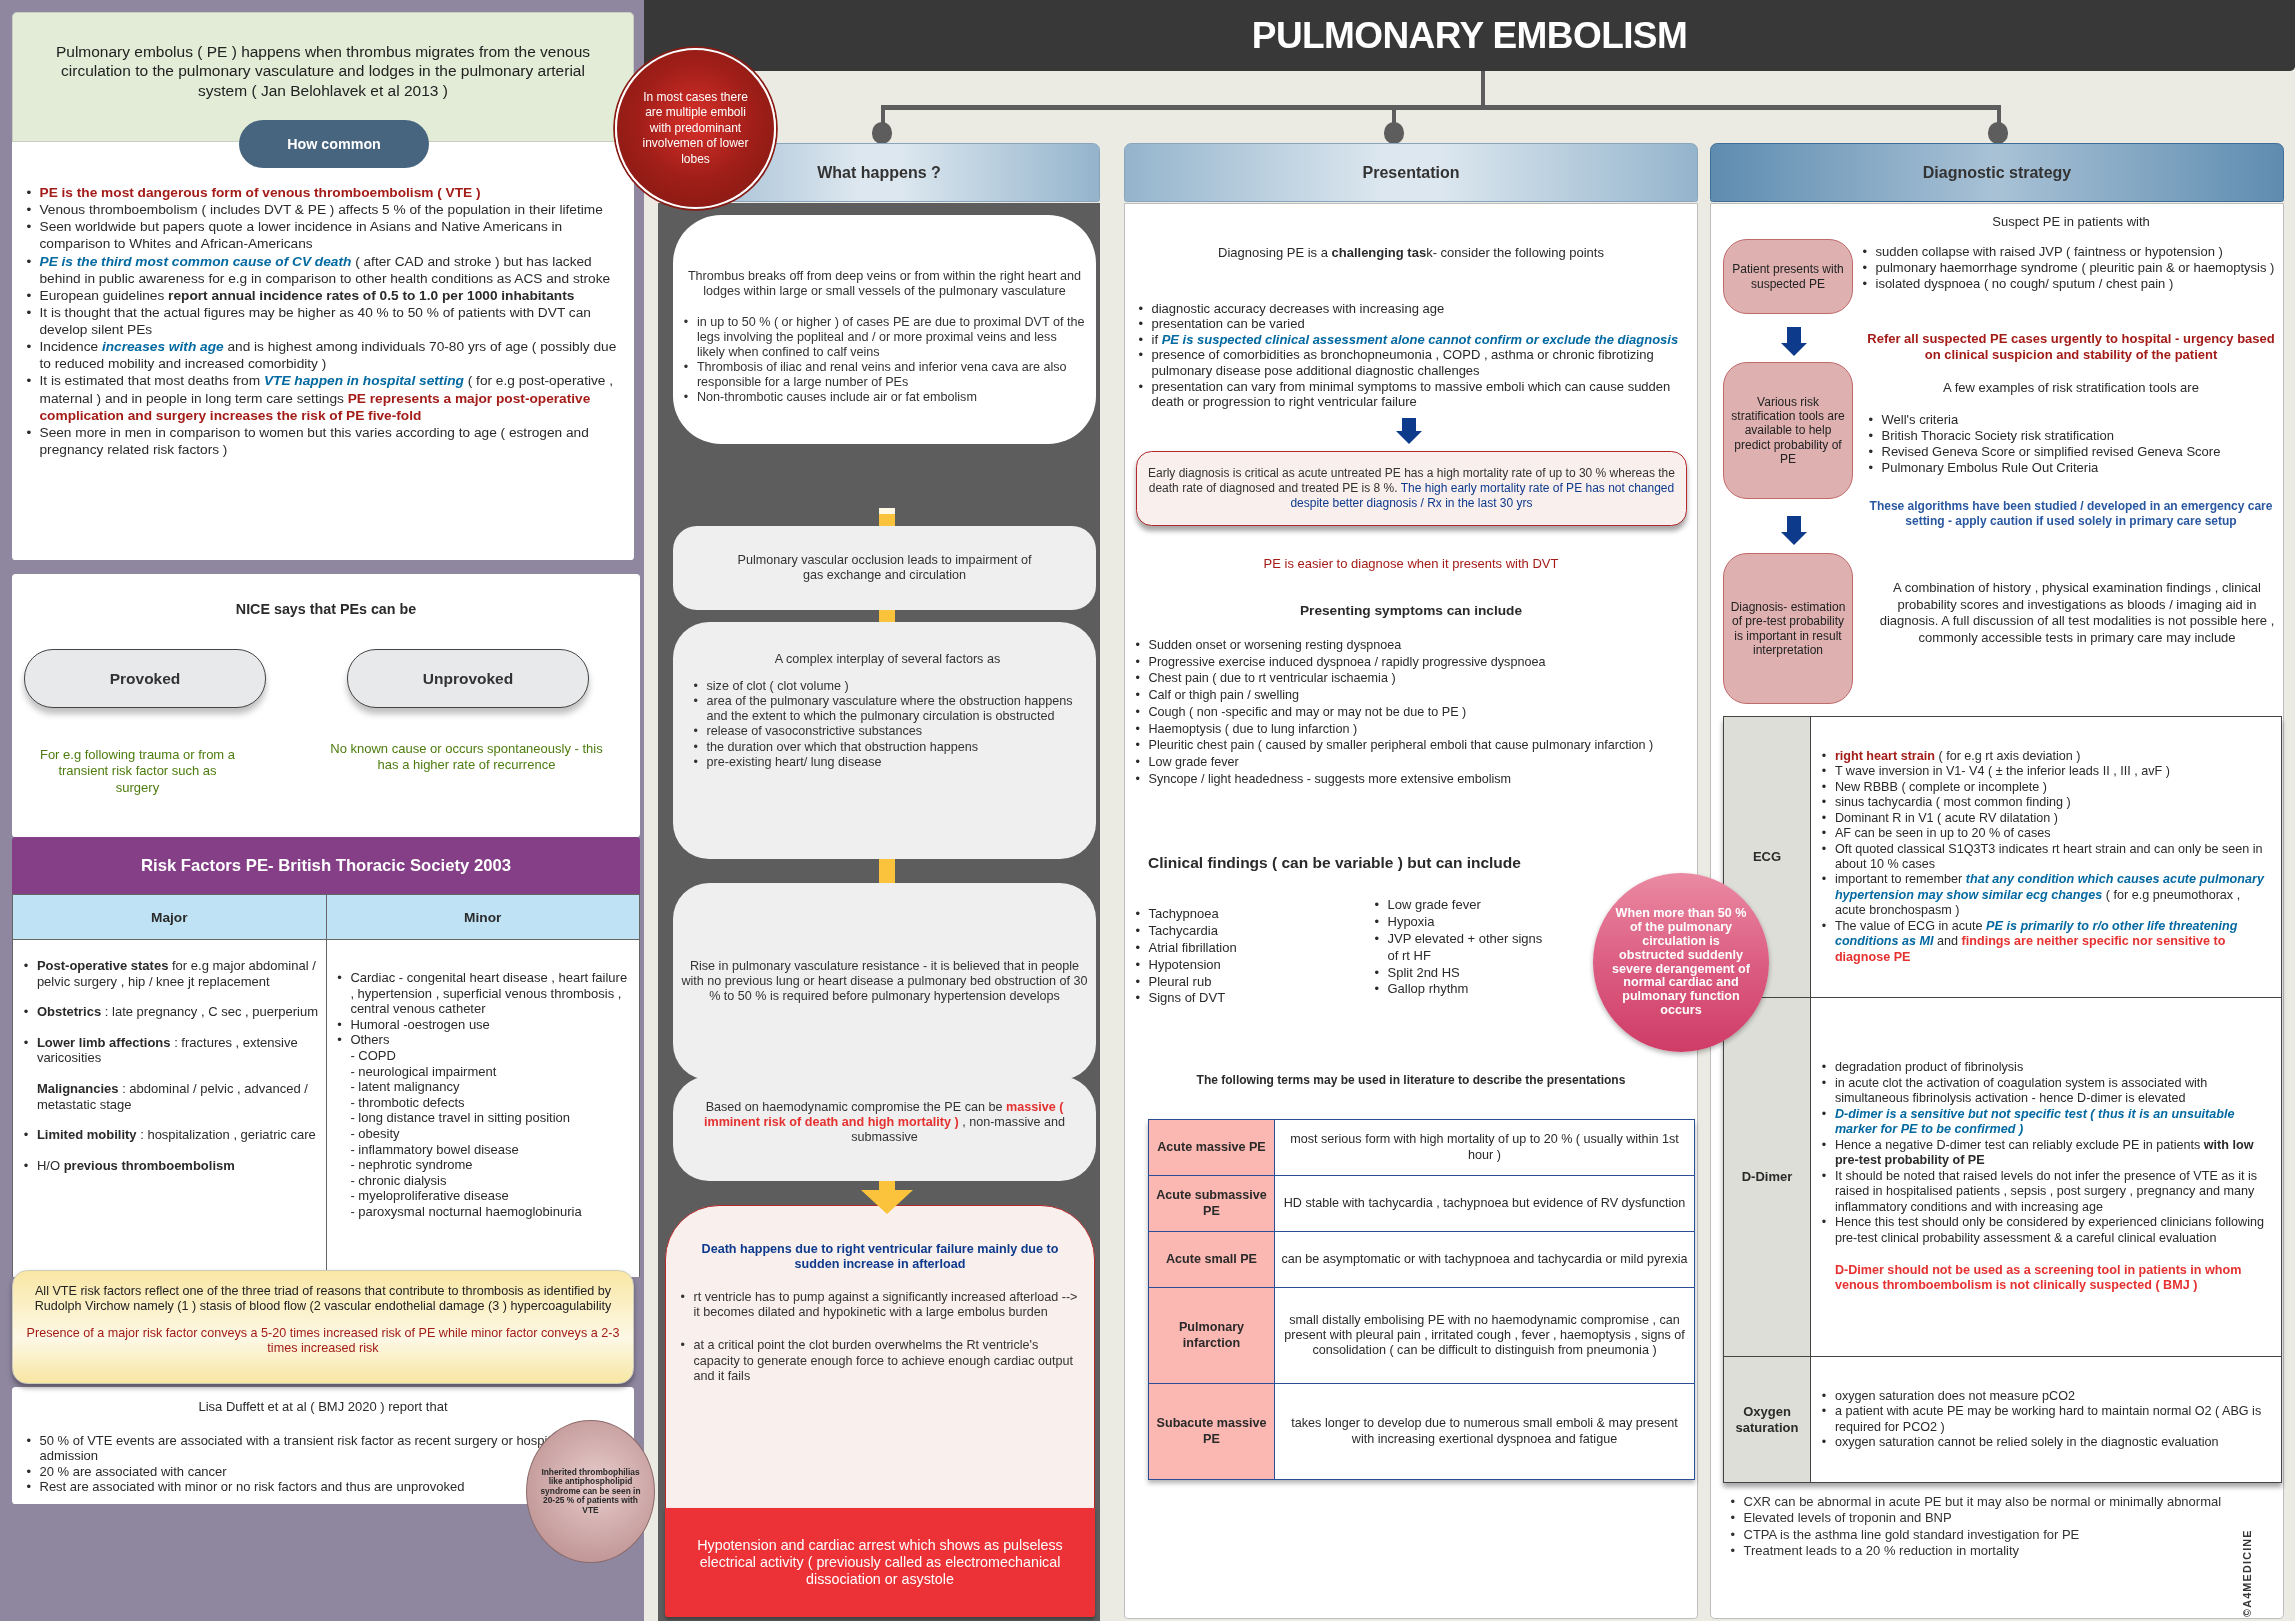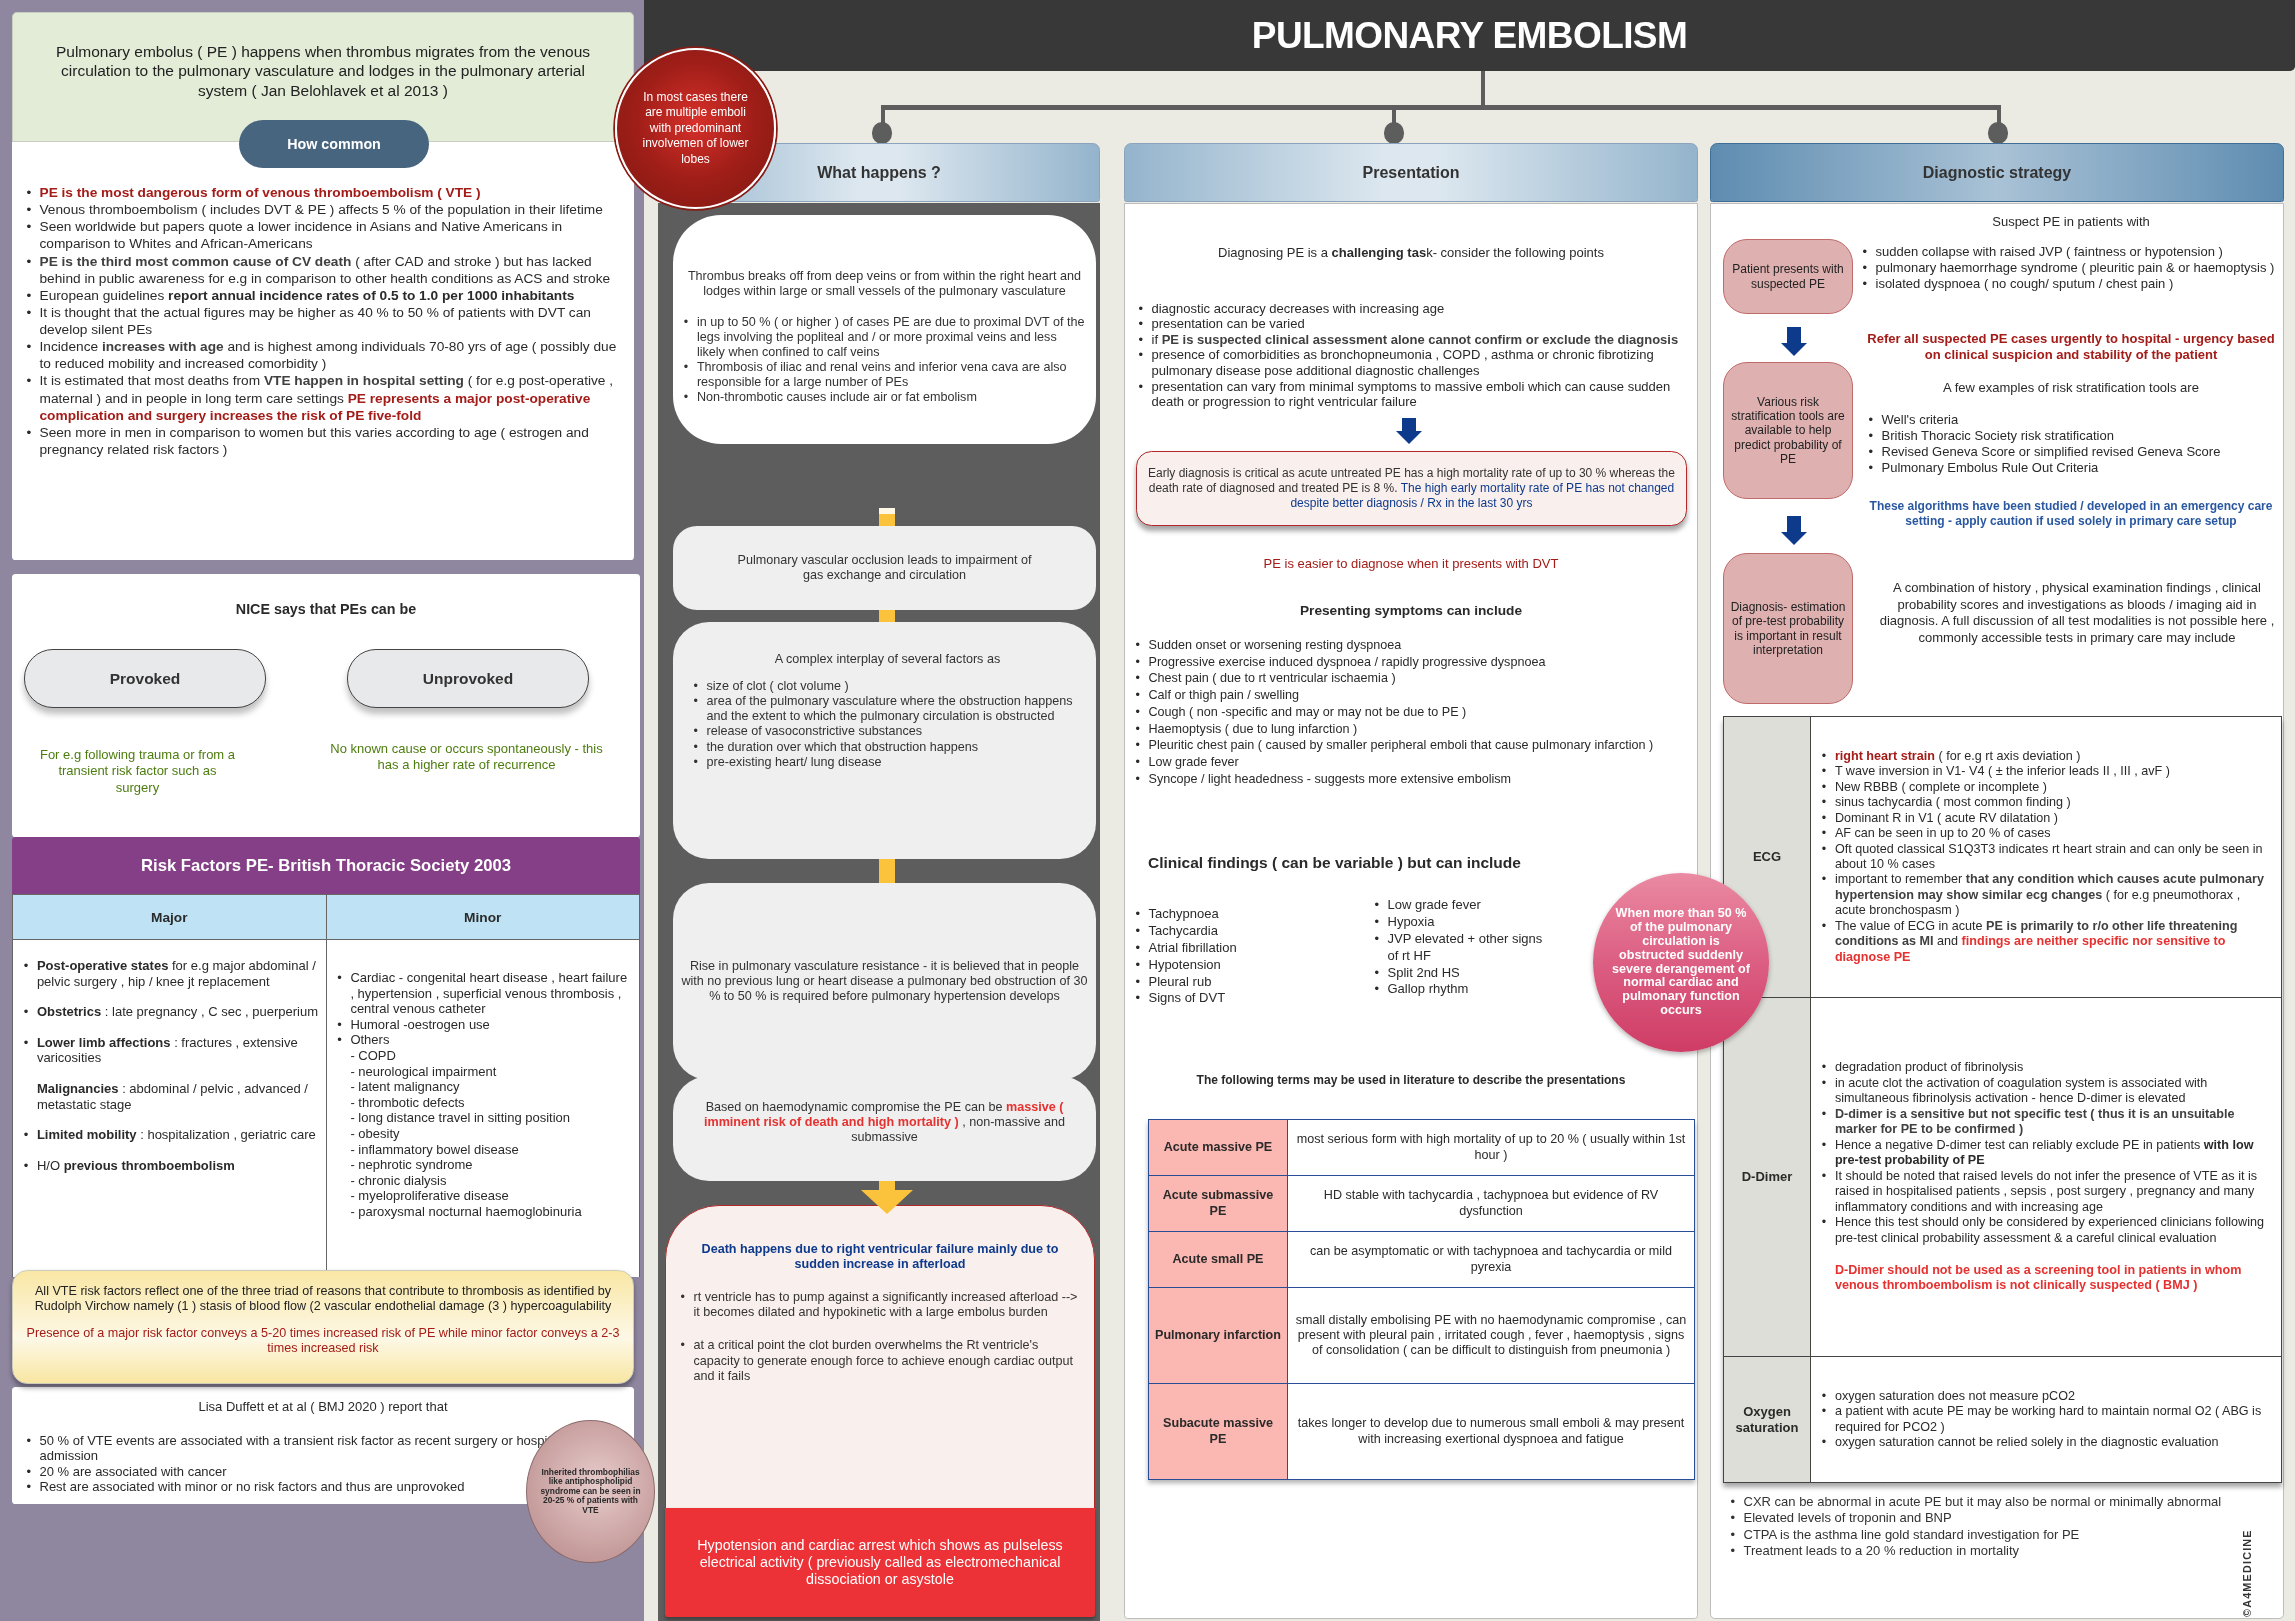--- a/index.html
+++ b/index.html
@@ -1,21 +1,21 @@
 <!DOCTYPE html>
 <html style="font-size:9.6px"><head>
 <meta charset="utf-8">
 <style>
   * { box-sizing: border-box; margin: 0; padding: 0; }
   html, body { width: 2295px; height: 1621px; overflow: hidden; }
   body { position: relative; background: #ebebe3; font-family: "Liberation Sans", "DejaVu Sans", sans-serif; color: #2a2a2a; }
   .abs { position: absolute; }
   .red { color: #a31c18; font-weight: bold; }
   .bred { color: #e5312f; font-weight: bold; }
-  .blue { color: #404040; font-weight: bold; }
+  .blue { color: #0369a1; font-weight: bold; font-style: italic; }
   .b { font-weight: bold; }
   ul.bl { list-style: none; }
   ul.bl > li { position: relative; padding-left: 15.5px; }
   ul.bl > li::before { content: "\2022"; position: absolute; left: 2.4px; top: 0; }
   .center { text-align: center; }
 
   
   #left-panel { left: 0; top: 0; width: 644px; height: 1621px; background: #8f87a0; }
   #intro-box { left: 12px; top: 12px; width: 622px; height: 130px; background: #e3ecd6; border-radius: 4.8px 4.8px 0 0; border: 1.2px solid #c9cfc0; display: flex; align-items: center; justify-content: center; padding: 12px 36px 24px; font-size: 15.5px; line-height: 1.25; text-align: center; color: #222; }
   #how-common-pill { left: 239px; top: 120px; width: 190px; height: 48px; background: #486580; color: #fff; border-radius: 24px; display: flex; align-items: center; justify-content: center; font-size: 14.3px; font-weight: bold; z-index: 3; }
@@ -73,21 +73,21 @@
   #easier-note { left: 1124px; top: 556px; width: 574px; text-align: center; font-size: 13px; color: #a31c18; }
   #symptoms-title { left: 1124px; top: 603px; width: 574px; text-align: center; font-size: 13.7px; font-weight: bold; }
   #symptoms-list { left: 1133px; top: 637px; width: 550px; font-size: 12.6px; line-height: 1.33; }
   #findings-title { left: 1148px; top: 854px; width: 538px; font-size: 15.5px; font-weight: bold; }
   #findings-col1 { left: 1133px; top: 906px; width: 179px; font-size: 13px; line-height: 1.3; }
   #findings-col2 { left: 1372px; top: 897px; width: 179px; font-size: 13px; line-height: 1.3; }
   #pink-circle { left: 1593px; top: 873px; width: 176px; height: 179px; border-radius: 50%; background: linear-gradient(180deg, #ea8aa2 0%, #dc5e82 50%, #cf3c66 100%); box-shadow: 0 2.4px 4.8px rgba(0,0,0,.3); display: flex; align-items: center; justify-content: center; text-align: center; color: #fff; font-size: 12.6px; font-weight: bold; line-height: 1.1; padding: 18px; z-index: 5; }
   #terms-title { left: 1124px; top: 1073px; width: 574px; text-align: center; font-size: 12px; font-weight: bold; }
   #terms-table { left: 1148px; top: 1119px; width: 547px; border-collapse: collapse; box-shadow: 0 3.6px 4.8px rgba(0,0,0,.3); }
   #terms-table td { border: 0.6px solid #2a4e96; font-size: 12.6px; line-height: 1.2; text-align: center; vertical-align: middle; padding: 4.8px; }
-  #terms-table td.k { background: #fbb7b1; font-weight: bold; width: 139px; }
+  #terms-table td.k { background: #fbb7b1; font-weight: bold; width: 126px; }
   #terms-table td.v { background: #fff; }
 
   
   #diag-col { left: 1710px; top: 203px; width: 574px; height: 1416px; background: #fff; border: 1.2px solid #bdbdbd; border-radius: 0 0 4.8px 4.8px; }
   .diag-step { left: 1723px; width: 130px; background: #deb0b0; border: 1.2px solid #c06a6a; border-radius: 24px; display: flex; align-items: center; justify-content: center; text-align: center; font-size: 12px; line-height: 1.2; color: #222; padding: 4.8px; }
   #diag-step1 { top: 239px; height: 75px; }
   #diag-step2 { top: 362px; height: 137px; }
   #diag-step3 { top: 553px; height: 151px; }
   .diag-arrow { left: 1781px; }
   #diag-suspect-title { left: 1865px; top: 214px; width: 412px; text-align: center; font-size: 13px; }

